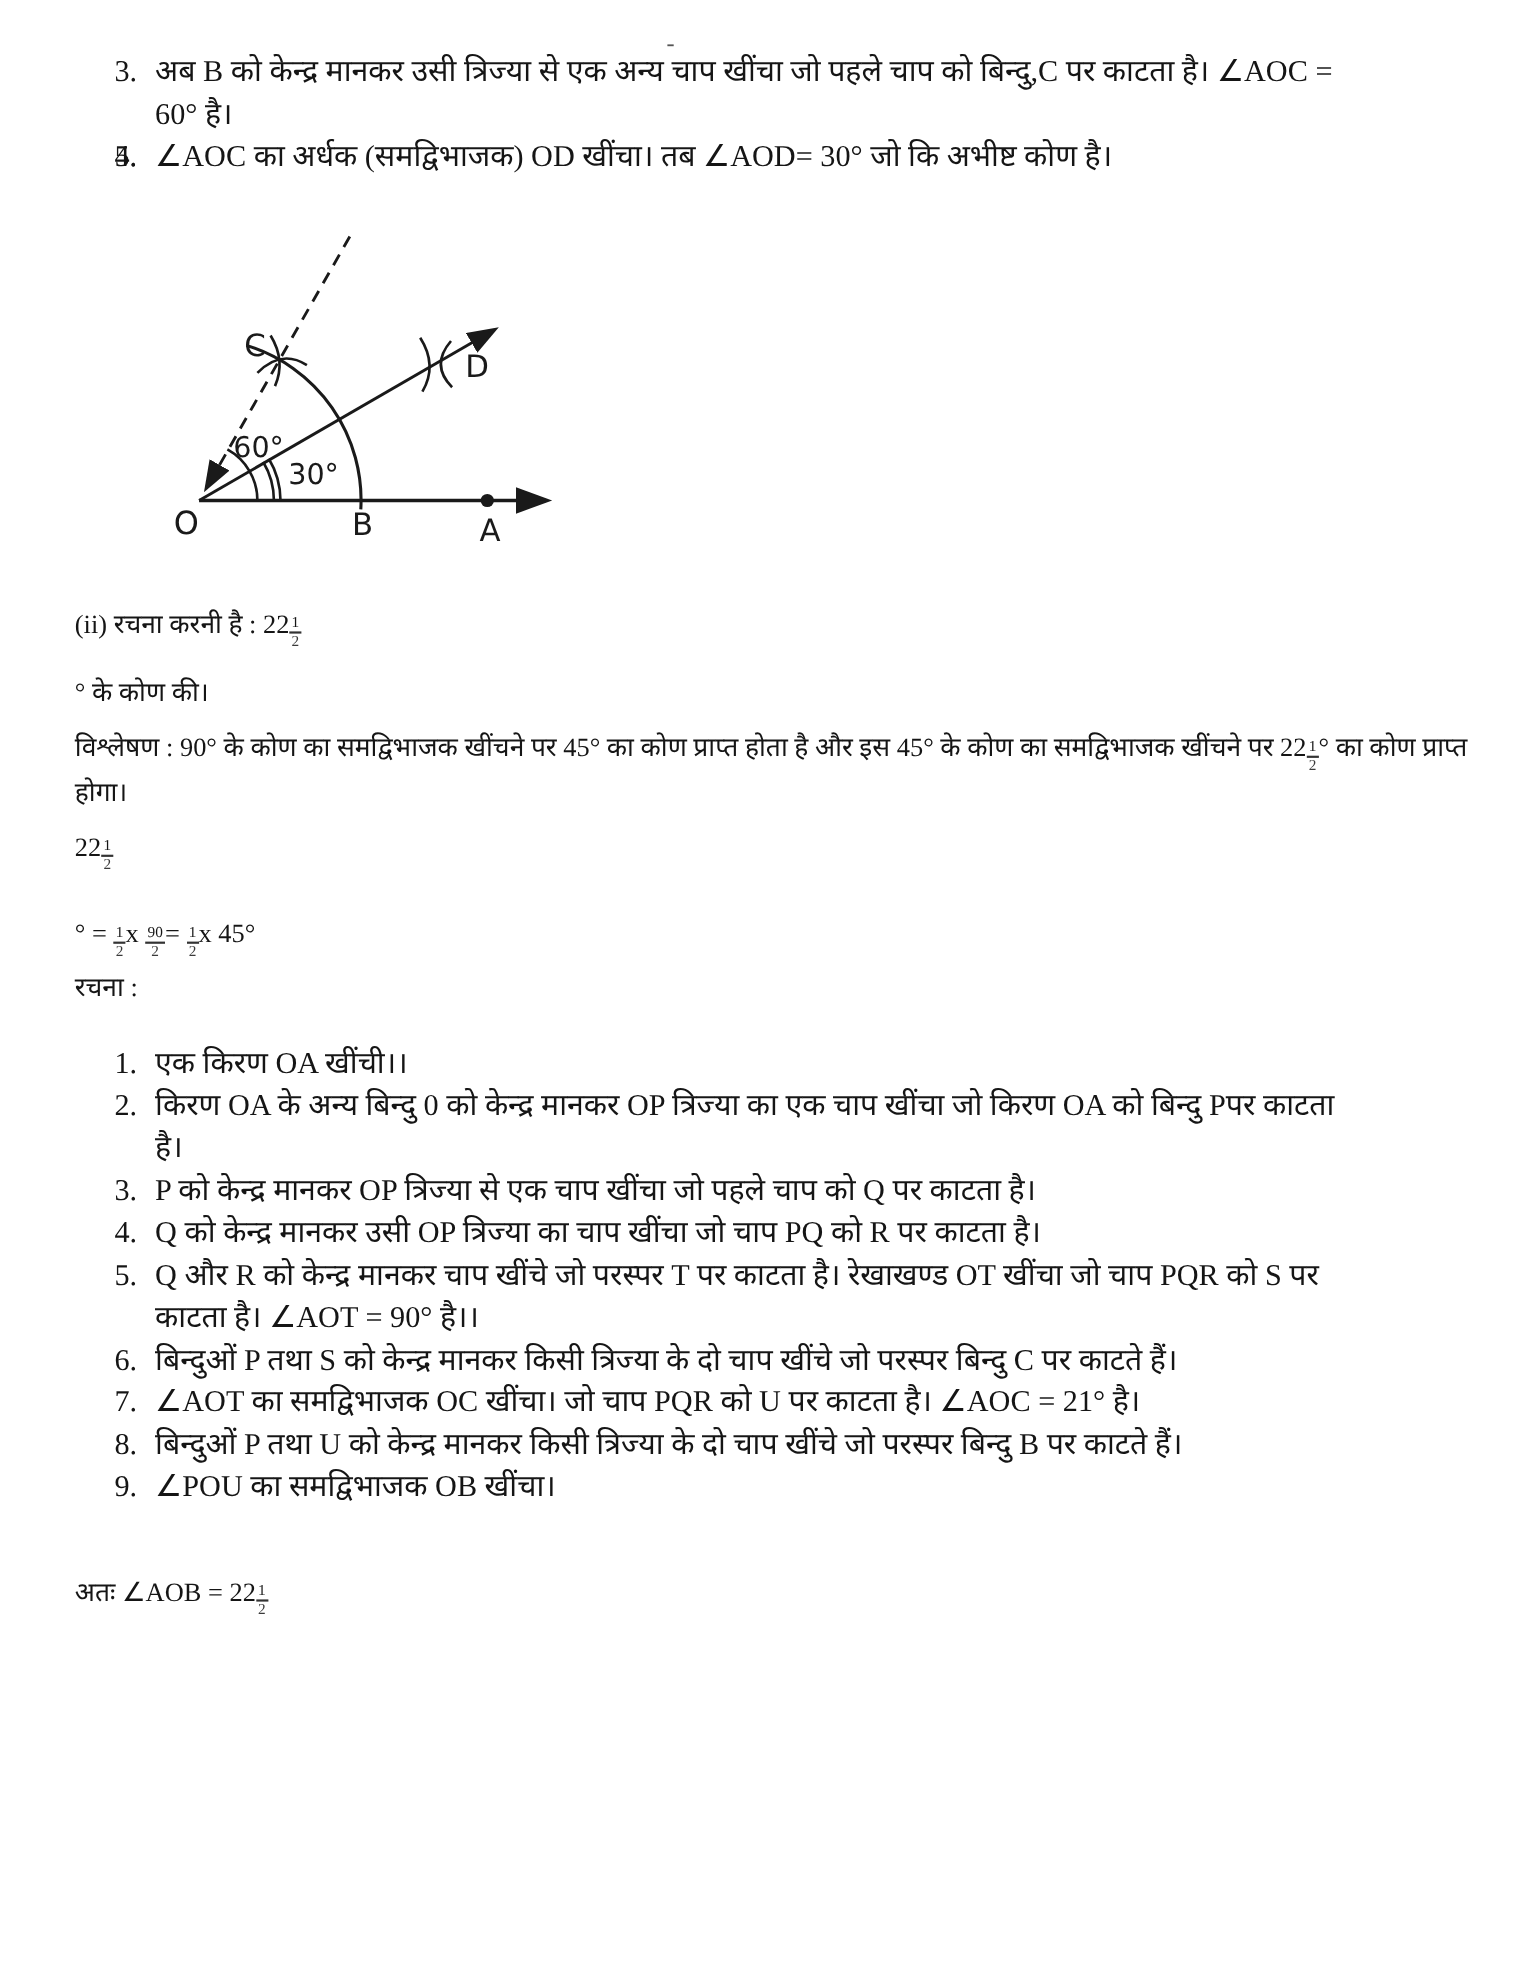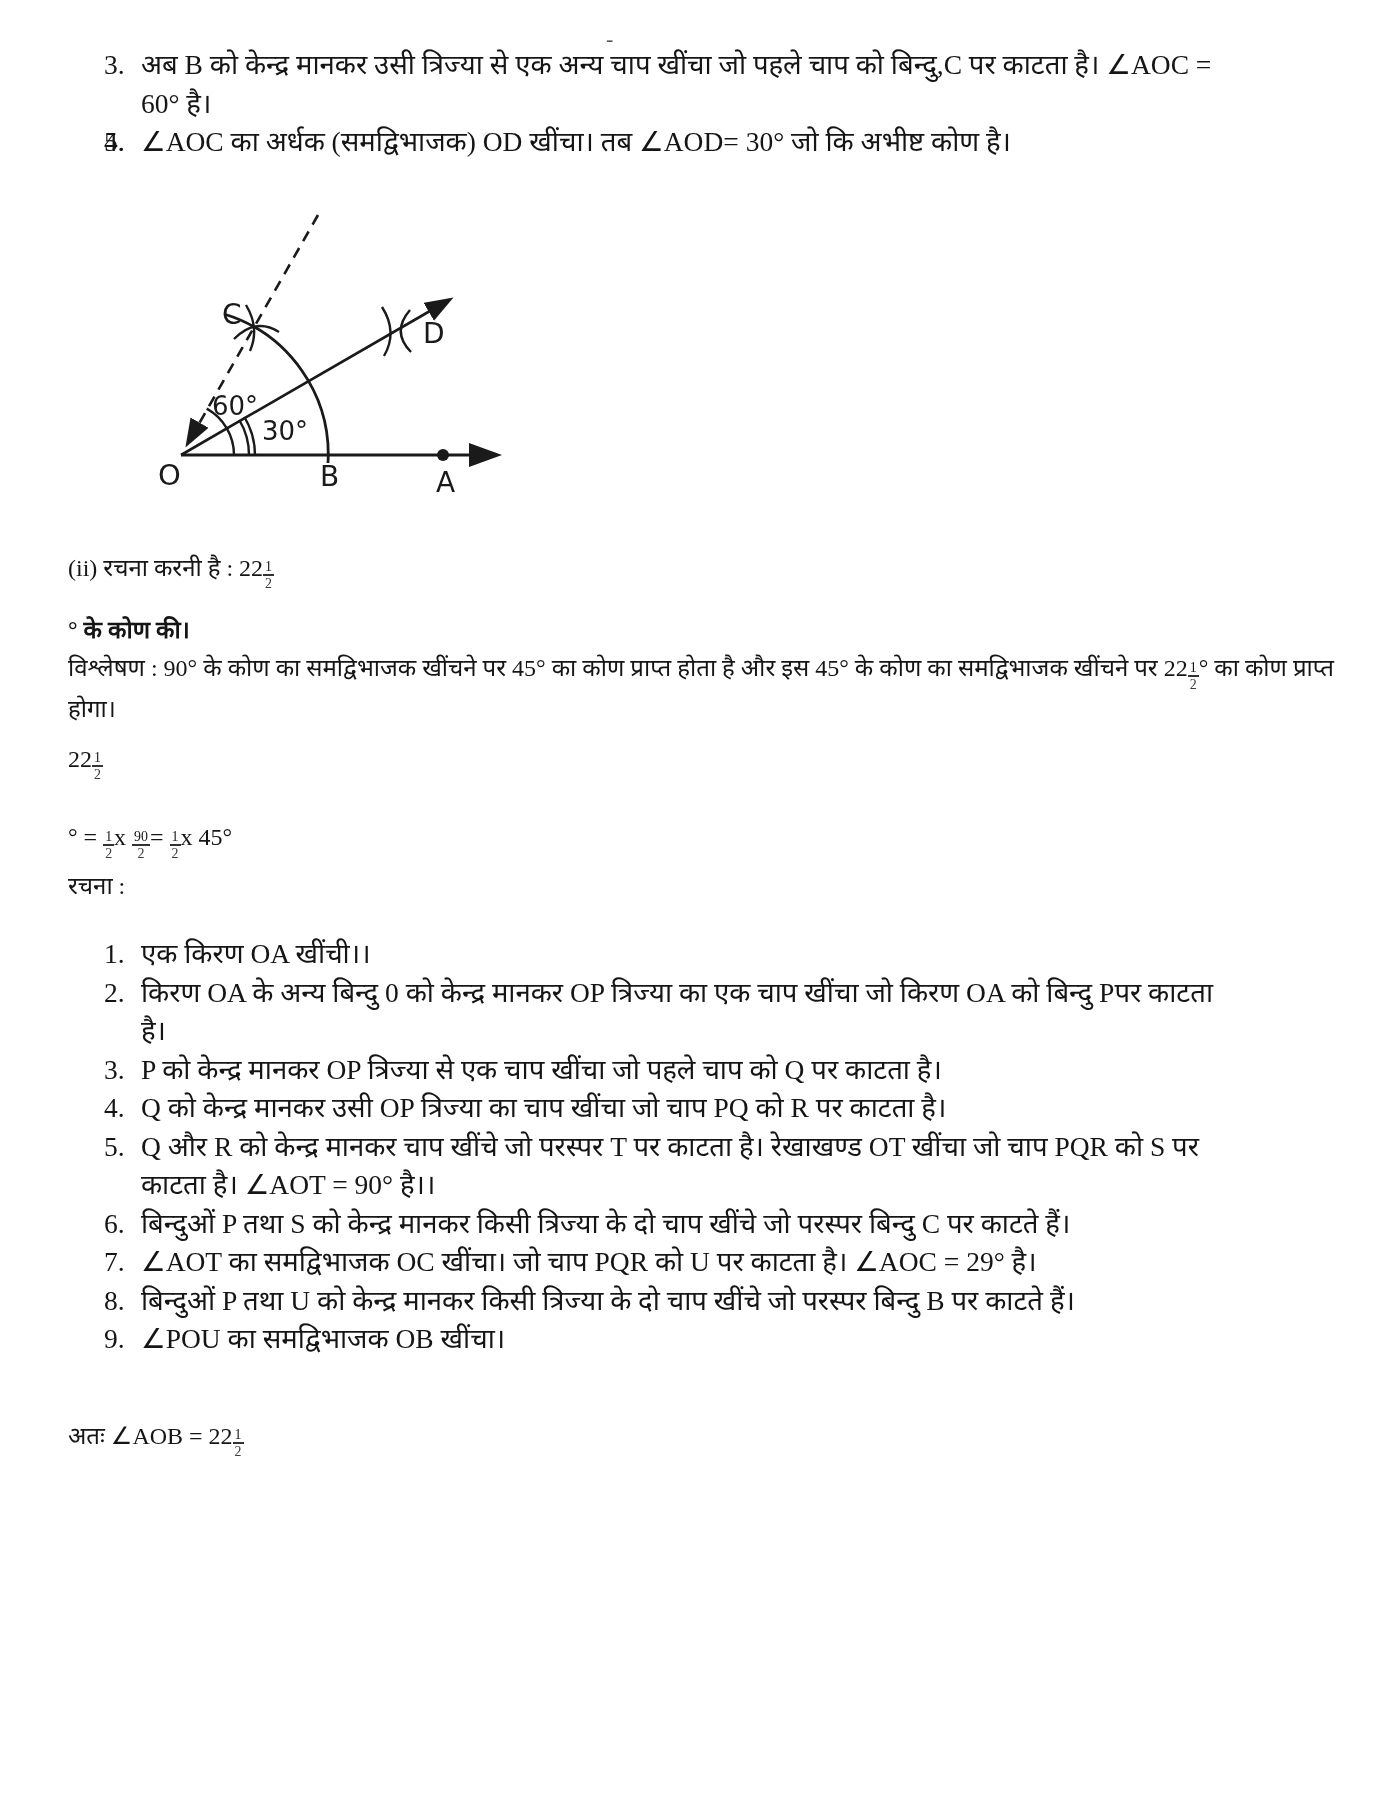--- a/index.html
+++ b/index.html
@@ -21,22 +21,22 @@
     position:relative;
     padding-left:37px;
     font-size:27.5px;
     line-height:1.4;
   }
   .step .n { position:absolute; left:0; top:0; }
   .figure-wrap { margin:10px 0 0 146px; width:380px; height:325px; }
   svg text { font-family:"DejaVu Sans", sans-serif; fill:#1a1a1a; }
   .para { margin-left:68px; width:1272px; font-size:24px; line-height:1.42; }
   .heading-ii { margin-top:54px; }
-  .degree-line { margin-top:22px;font-weight:bold; }
-  .analysis { margin-top:4px; }
+  .degree-line { margin-top:22px; }
+  .analysis { margin-top:16px; }
   .standalone { margin-top:16px; }
   .equation { margin-top:38px; }
   .rachna { margin-top:8px; }
   .steps-construction { margin-top:32px; }
   .conclusion { margin-top:60px; }
   .frac {
     display:inline-flex; flex-direction:column; align-items:center;
     font-size:0.58em; line-height:1.08;
     vertical-align:0.32em;
   }
@@ -164,21 +164,21 @@
     <div class="step">
       <span class="n">5.</span>
       <span class="txt">Q और R को केन्द्र मानकर चाप खींचे जो परस्पर T पर काटता है। रेखाखण्ड OT खींचा जो चाप PQR को S पर काटता है। ∠AOT = 90° है।।</span>
     </div>
     <div class="step">
       <span class="n">6.</span>
       <span class="txt">बिन्दुओं P तथा S को केन्द्र मानकर किसी त्रिज्या के दो चाप खींचे जो परस्पर बिन्दु C पर काटते हैं।</span>
     </div>
     <div class="step">
       <span class="n">7.</span>
-      <span class="txt">∠AOT का समद्विभाजक OC खींचा। जो चाप PQR को U पर काटता है। ∠AOC = 29° है।</span>
+      <span class="txt">∠AOT का समद्विभाजक OC खींचा। जो चाप PQR को U पर काटता है। ∠AOC = 21° है।</span>
     </div>
     <div class="step">
       <span class="n">8.</span>
       <span class="txt">बिन्दुओं P तथा U को केन्द्र मानकर किसी त्रिज्या के दो चाप खींचे जो परस्पर बिन्दु B पर काटते हैं।</span>
     </div>
     <div class="step">
       <span class="n">9.</span>
       <span class="txt">∠POU का समद्विभाजक OB खींचा।</span>
     </div>
   </div>

